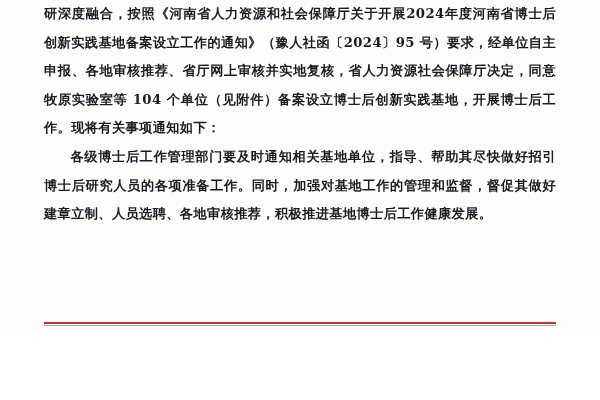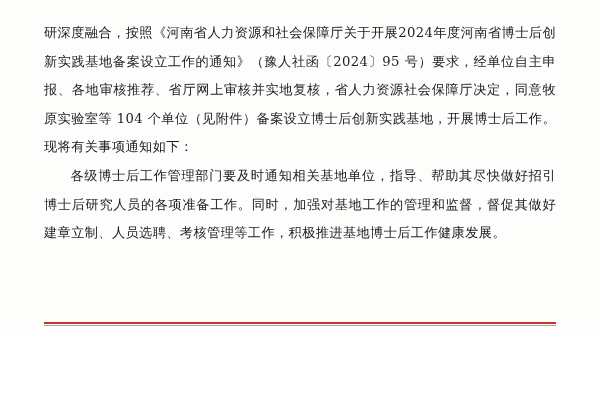--- a/index.html
+++ b/index.html
@@ -12,21 +12,22 @@
     background: #ffffff;
     font-family: "DejaVu Serif", "Liberation Serif", serif;
     overflow: hidden;
   }
   .page {
     position: relative;
     width: 600px;
     height: 400px;
     background: #fdfdfb;
     box-sizing: border-box;
-    padding: 19px 44px 0 44px;
+    padding: 0 44px 0 44px;
+    font-weight: bold;
   }
   .doc-body {
     color: #1b1b22;
     font-size: 13.2px;
     line-height: 28.6px;
     letter-spacing: 0.4px;
     text-align: justify;
     text-justify: inter-ideograph;
   }
   .para {
@@ -62,20 +63,20 @@
     bottom: 0;
     background: #ffffff;
   }
 </style>
 </head>
 <body>
 
 <div class="page">
   <div class="doc-body">
     <p class="para">研深度融合，按照《河南省人力资源和社会保障厅关于开展2024年度河南省博士后创新实践基地备案设立工作的通知》（豫人社函〔2024〕95 号）要求，经单位自主申报、各地审核推荐、省厅网上审核并实地复核，省人力资源社会保障厅决定，同意牧原实验室等 104 个单位（见附件）备案设立博士后创新实践基地，开展博士后工作。现将有关事项通知如下：</p>
-    <p class="para indent">各级博士后工作管理部门要及时通知相关基地单位，指导、帮助其尽快做好招引博士后研究人员的各项准备工作。同时，加强对基地工作的管理和监督，督促其做好建章立制、人员选聘、考核管理等工作，积极推进基地博士后工作健康发展。</p>
+    <p class="para indent">各级博士后工作管理部门要及时通知相关基地单位，指导、帮助其尽快做好招引博士后研究人员的各项准备工作。同时，加强对基地工作的管理和监督，督促其做好建章立制、人员选聘、各地审核推荐，积极推进基地博士后工作健康发展。</p>
   </div>
   <div class="rule-wrap">
     <div class="rule-red" style="background: rgb(200, 52, 44);"></div>
     <div class="rule-thin" style="background: rgb(200, 52, 44);"></div>
   </div>
   <div class="footer-space"></div>
 </div>
 
 </body></html>

